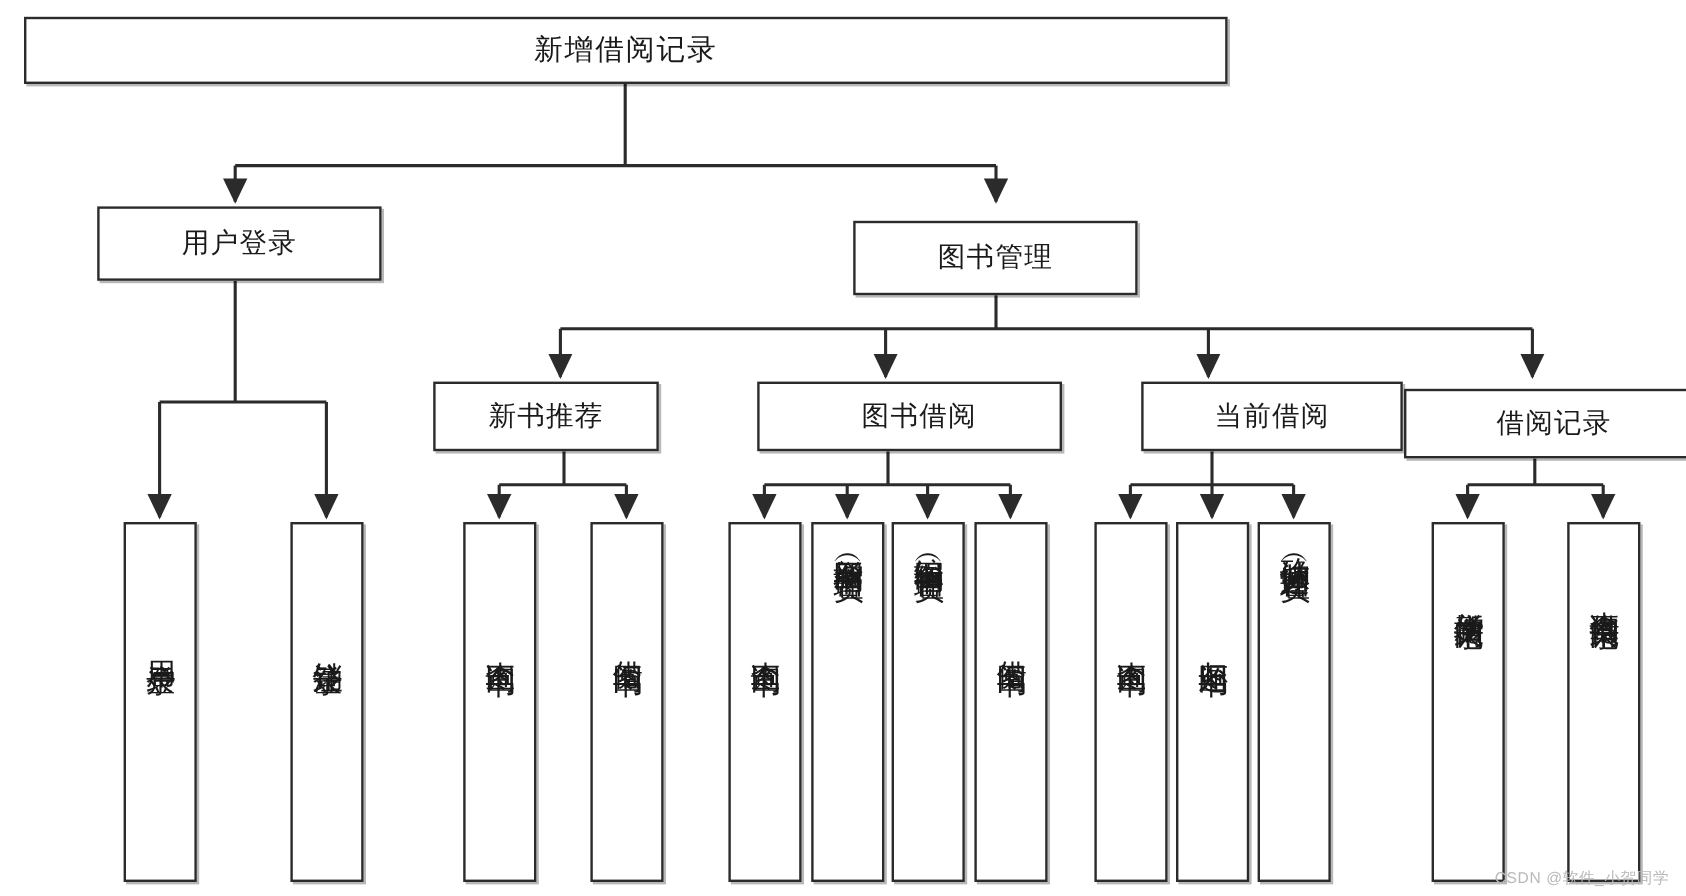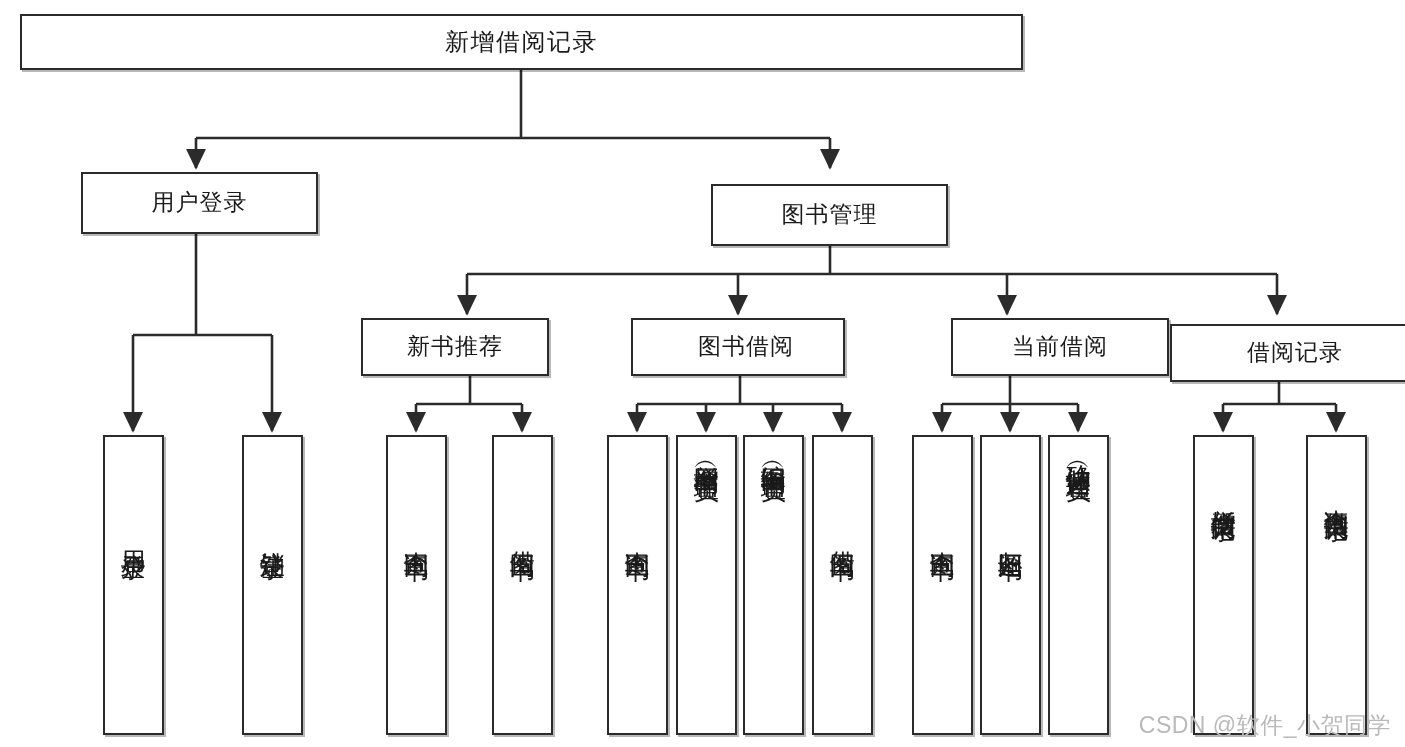--- a/index.html
+++ b/index.html
@@ -56,21 +56,21 @@
     white-space:normal;
     max-height:288px;
   }
   .node.v.tall .label{ max-height:292px; }
   .node.v.mid2 .label{ margin-top:88px; }
   .node.v.mid3 .label{ margin-top:46px; }
   .node.v.top .label{  margin-top:2px; }
   #watermark{
     position:absolute;
     right:14px;bottom:6px;
-    font-size:23px;
+    font-size:13px;
     color:#b9b9b9;
     letter-spacing:0.5px;
     white-space:nowrap;
     user-select:none;
   }
 </style>
 </head>
 <body>
 
 <div id="diagram-root">
@@ -132,21 +132,21 @@
   <div class="node h" style="left:81px;top:172px;width:237px;height:62px;">
     <span class="label">用户登录</span>
   </div>
   <div class="node h" style="left:711px;top:172px;width:237px;height:62px;margin-top:12px;">
     <span class="label">图书管理</span>
   </div>
 
   <div class="node h" style="left:361px;top:318px;width:188px;height:58px;">
     <span class="label">新书推荐</span>
   </div>
-  <div class="node h" style="left:631px;top:318px;width:214px;height:58px;padding-left:16px;">
+  <div class="node h" style="left:631px;top:318px;width:254px;height:58px;padding-left:16px;">
     <span class="label">图书借阅</span>
   </div>
   <div class="node h" style="left:951px;top:318px;width:218px;height:58px;">
     <span class="label">当前借阅</span>
   </div>
   <div class="node h" style="left:1170px;top:324px;width:250px;height:58px;">
     <span class="label">借阅记录</span>
   </div>
 
   <div class="node v mid2" style="left:103px;top:435px;width:61px;height:300px;">

